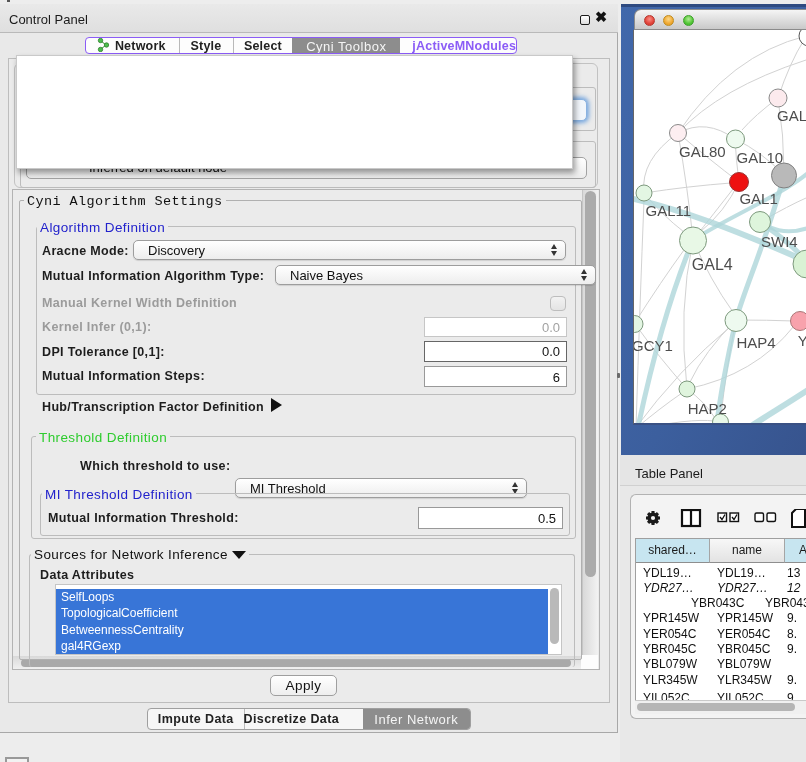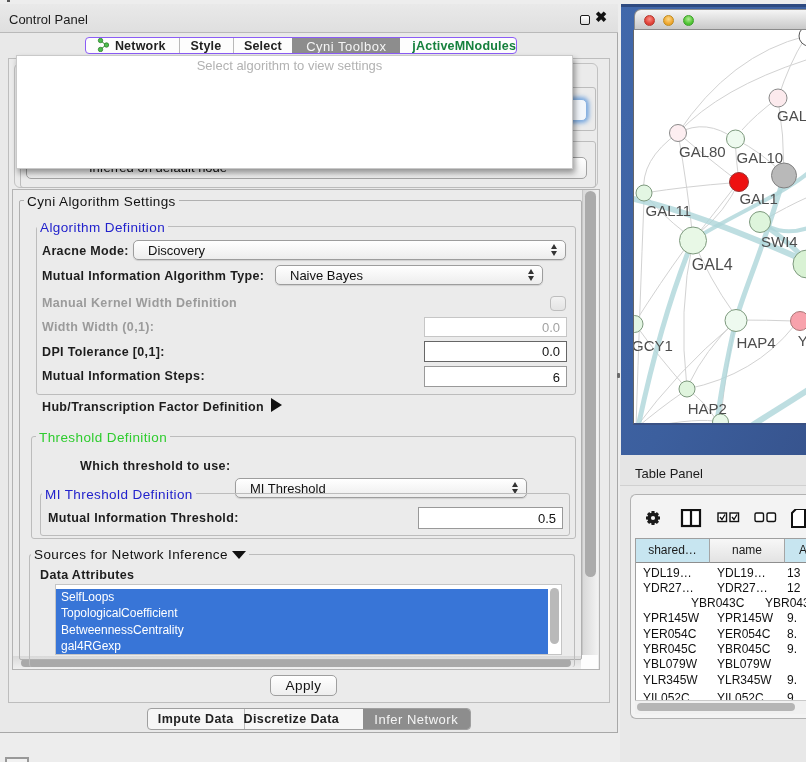--- a/index.html
+++ b/index.html
@@ -30,21 +30,21 @@
 <div class="abs" style="left:7px;top:0;width:3px;height:2px;background:#555;"></div>
 
 <div class="abs" style="left:85px;top:37px;width:432px;height:17px;background:#fdfdfd;border:1px solid #8b5cf6;border-radius:4px;box-sizing:border-box;overflow:hidden;">
   <div style="position:absolute;left:92.5px;top:0;width:1px;height:100%;background:#b9b9b9;"></div>
   <div style="position:absolute;left:147.4px;top:0;width:1px;height:100%;background:#b9b9b9;"></div>
   <div style="position:absolute;left:206.3px;top:0;width:108.1px;height:100%;background:#8d8d8d;"></div>
   <div style="position:absolute;left:0;top:1px;width:92.5px;height:15px;text-align:center;font-size:12.5px;letter-spacing:0.2px;font-weight:bold;color:#222;padding-left:16px;box-sizing:border-box;">Network</div>
   <div style="position:absolute;left:92.5px;top:1px;width:55px;height:15px;text-align:center;font-size:12.5px;letter-spacing:0.2px;font-weight:bold;color:#222;">Style</div>
   <div style="position:absolute;left:147.4px;top:1px;width:59px;height:15px;text-align:center;font-size:12.5px;letter-spacing:0.2px;font-weight:bold;color:#222;">Select</div>
   <div style="position:absolute;left:206.3px;top:1px;width:108.1px;height:15px;text-align:center;font-size:13px;letter-spacing:0.5px;color:#f5f5f5;">Cyni Toolbox</div>
-  <div style="position:absolute;left:314.4px;top:1px;width:127.6px;height:15px;text-align:center;font-size:12.5px;letter-spacing:0.2px;font-weight:bold;color:#15803d;">jActiveMNodules</div>
+  <div style="position:absolute;left:314.4px;top:1px;width:127.6px;height:15px;text-align:center;font-size:12.5px;letter-spacing:0.2px;font-weight:bold;color:#8b5cf6;">jActiveMNodules</div>
 </div>
 
 <svg class="abs" style="left:97px;top:38px;" width="14" height="14" viewBox="0 0 14 14">
   <line x1="4" y1="3" x2="9" y2="7" stroke="#2c8c2c" stroke-width="1"></line>
   <line x1="4" y1="11" x2="9" y2="7" stroke="#2c8c2c" stroke-width="1"></line>
   <circle cx="3.5" cy="2.5" r="2.2" fill="#4cbf4c" stroke="#2c7c2c" stroke-width="0.8"></circle>
   <circle cx="9.5" cy="7" r="2.2" fill="#4cbf4c" stroke="#2c7c2c" stroke-width="0.8"></circle>
   <circle cx="3.5" cy="11.5" r="2.2" fill="#4cbf4c" stroke="#2c7c2c" stroke-width="0.8"></circle>
 </svg>
 
@@ -61,47 +61,47 @@
 <div class="abs" style="left:12px;top:189px;width:588px;height:481px;background:#ebebeb;border:1px solid #b3b3b3;box-sizing:border-box;"></div>
 
 <div class="abs" style="left:582px;top:190px;width:16px;height:465px;background:linear-gradient(90deg,#d9d9d9,#f2f2f2);border-left:1px solid #c6c6c6;box-sizing:border-box;"></div>
 <div class="abs" style="left:584.5px;top:191px;width:11px;height:386px;background:#ababab;border-radius:6px;"></div>
 
 <div class="abs" style="left:13px;top:656px;width:568px;height:13px;background:linear-gradient(#d9d9d9,#f0f0f0);"></div>
 <div class="abs" style="left:21px;top:659px;width:550px;height:8px;background:#a9a9a9;border-radius:4px;"></div>
 <div class="abs" style="left:581px;top:655px;width:17px;height:14px;background:#fdfdfd;"></div>
 
 <div class="abs groupbox" style="left:19px;top:200px;width:561px;height:458px;border-color:#b0b0b0;border-radius:2px;"></div>
-<div class="abs" style="left:24px;top:194px;background:#ebebeb;padding:0 3px;font-size:13.5px;letter-spacing:0.4px;color:#111;">Cyni Algorithm Settings</div>
+<div class="abs" style="left:24px;top:194px;background:#ebebeb;padding:0 3px;font-size:13.5px;letter-spacing:0.4px;color:#111;font-family:Liberation Mono, monospace;">Cyni Algorithm Settings</div>
 
 <div class="abs groupbox" style="left:36px;top:226px;width:538px;height:167px;"></div>
 <div class="abs" style="left:37px;top:220px;background:#ebebeb;padding:0 3px;font-size:13.5px;letter-spacing:0.4px;color:#2222cc;">Algorithm Definition</div>
 
 <div class="abs lbl" style="left:42px;top:244px;">Aracne Mode:</div>
 <div class="combo" style="left:133px;top:240px;width:433px;height:20px;box-sizing:border-box;">
   <div class="ct">Discovery</div>
   <div class="spin" style="top:3px;">
       <div class="u"></div>
       <div class="d"></div>
     </div>
 </div>
 
 <div class="abs lbl" style="left:42px;top:269px;">Mutual Information Algorithm Type:</div>
-<div class="combo" style="left:275px;top:265px;width:268px;height:20px;box-sizing:border-box;">
+<div class="combo" style="left:275px;top:265px;width:321px;height:20px;box-sizing:border-box;">
   <div class="ct">Naive Bayes</div>
   <div class="spin" style="top:3px;">
       <div class="u"></div>
       <div class="d"></div>
     </div>
 </div>
 
 <div class="abs glbl" style="left:42px;top:296px;">Manual Kernel Width Definition</div>
 <div class="abs" style="left:550px;top:296px;width:14px;height:13px;border:1px solid #bdbdbd;border-radius:4px;background:linear-gradient(#f2f2f2,#e4e4e4);"></div>
 
-<div class="abs glbl" style="left:42px;top:320px;">Width Width (0,1):</div>
+<div class="abs glbl" style="left:42px;top:320px;">Kernel Infer (0,1):</div>
 <div class="field" style="left:424px;top:317px;width:143px;height:20px;border:1px solid #c6c6c6;line-height:20px;color:#a2a2a2;padding-right:6px;box-sizing:border-box;">0.0</div>
 
 <div class="abs lbl" style="left:42px;top:345px;">DPI Tolerance [0,1]:</div>
 <div class="field" style="left:424px;top:341px;width:143px;height:21px;border:1.5px solid #666;line-height:20px;color:#111;padding-right:6px;box-sizing:border-box;">0.0</div>
 
 <div class="abs lbl" style="left:42px;top:369px;">Mutual Information Steps:</div>
 <div class="field" style="left:424px;top:366px;width:143px;height:21px;border:1px solid #999;line-height:21px;color:#111;padding-right:6px;box-sizing:border-box;">6</div>
 
 <div class="abs lbl" style="left:42px;top:400px;">Hub/Transcription Factor Definition</div>
 <div class="abs" style="left:271px;top:398px;width:0;height:0;border-top:7.5px solid transparent;border-bottom:7.5px solid transparent;border-left:11px solid #111;"></div>
@@ -137,21 +137,20 @@
 
 <div class="abs" style="left:147px;top:708px;width:323.5px;height:22px;background:#f6f6f6;border:1px solid #9f9f9f;border-radius:4px;box-sizing:border-box;overflow:hidden;">
   <div style="position:absolute;left:95.5px;top:0;width:1px;height:100%;background:#b9b9b9;"></div>
   <div style="position:absolute;left:215px;top:0;width:106.5px;height:100%;background:#8d8d8d;"></div>
   <div style="position:absolute;left:0;top:3px;width:95.5px;text-align:center;font-size:12.5px;letter-spacing:0.4px;font-weight:bold;color:#222;">Impute Data</div>
   <div style="position:absolute;left:95.5px;top:3px;width:119.5px;text-align:left;font-size:12.5px;letter-spacing:0.4px;font-weight:bold;color:#222;">Discretize Data</div>
   <div style="position:absolute;left:215px;top:3px;width:106.5px;text-align:center;font-size:13px;letter-spacing:0.5px;color:#f5f5f5;">Infer Network</div>
 </div>
 
 <div class="abs" style="left:16px;top:55px;width:557px;height:114px;background:#fff;border:1px solid #c9c9c9;box-shadow:2px 4px 6px rgba(0,0,0,0.4);box-sizing:border-box;">
-  <div style="position:absolute;left:0;top:2px;width:545px;text-align:center;font-size:13px;color:#b2b2b2;">Select algorithm to view settings</div>
 </div>
 
 <div class="abs" style="left:621px;top:4px;width:185px;height:451px;background:linear-gradient(115deg,#4168ab,#3c5f9e 60%,#37548e);"></div>
 <div class="abs" style="left:621px;top:4px;width:185px;height:3px;background:#2e4a80;"></div>
 
 <div class="abs" style="left:634px;top:9px;width:172px;height:21px;background:linear-gradient(#f5f5f5,#c9c9c9);border:1px solid #8b8b8b;border-radius:7px 0 0 0;border-right:none;box-sizing:border-box;"></div>
 <div class="abs" style="left:644px;top:15px;width:11px;height:11px;border-radius:50%;background:radial-gradient(circle at 50% 35%,#f98e86,#e3443a 60%,#c93a31);border:0.5px solid #b5372e;box-sizing:border-box;"></div>
 <div class="abs" style="left:663px;top:15px;width:11px;height:11px;border-radius:50%;background:radial-gradient(circle at 50% 35%,#fbd98a,#f0a832 60%,#d89a23);border:0.5px solid #c08c1e;box-sizing:border-box;"></div>
 <div class="abs" style="left:683px;top:15px;width:11px;height:11px;border-radius:50%;background:radial-gradient(circle at 50% 35%,#b4eb96,#52c636 60%,#3daf2c);border:0.5px solid #3da02a;box-sizing:border-box;"></div>
 
@@ -271,21 +270,21 @@
 <div class="abs" style="left:635px;top:538px;width:171px;height:176px;background:#fff;border-top:1px solid #9f9f9f;border-left:1px solid #9f9f9f;box-sizing:border-box;overflow:hidden;">
   <div style="position:absolute;left:0;top:0;width:74px;height:24px;background:#c7e5f0;border-right:1px solid #a5a5a5;border-bottom:1px solid #8e8e8e;box-sizing:border-box;text-align:center;font-size:12px;color:#1b1b1b;line-height:23px;">shared…</div>
   <div style="position:absolute;left:74px;top:0;width:75px;height:24px;background:linear-gradient(#f7f7f7,#e3e3e3);border-right:1px solid #a5a5a5;border-bottom:1px solid #8e8e8e;box-sizing:border-box;text-align:center;font-size:12px;color:#1b1b1b;line-height:23px;">name</div>
   <div style="position:absolute;left:149px;top:0;width:22px;height:24px;background:#c7e5f0;border-bottom:1px solid #8e8e8e;box-sizing:border-box;font-size:12px;color:#1b1b1b;line-height:23px;padding-left:14px;">A</div>
   <div style="position:absolute;left:0;top:25.5px;width:171px;font-size:12px;color:#111;">
     <div style="height:15.3px;position:relative;">
         <span style="position:absolute;left:7px;top:1px;">YDL19…</span>
         <span style="position:absolute;left:81px;top:1px;">YDL19…</span>
         <span style="position:absolute;left:151px;top:1px;">13</span>
       </div>
-    <div style="height:15.3px;position:relative;">
+    <div style="height:15.3px;position:relative;font-style:italic;">
         <span style="position:absolute;left:7px;top:1px;">YDR27…</span>
         <span style="position:absolute;left:81px;top:1px;">YDR27…</span>
         <span style="position:absolute;left:151px;top:1px;">12</span>
       </div>
     <div style="height:15.3px;position:relative;margin-left:48px;">
         <span style="position:absolute;left:7px;top:1px;">YBR043C</span>
         <span style="position:absolute;left:81px;top:1px;">YBR043C</span>
       </div>
     <div style="height:15.3px;position:relative;">
         <span style="position:absolute;left:7px;top:1px;">YPR145W</span>

